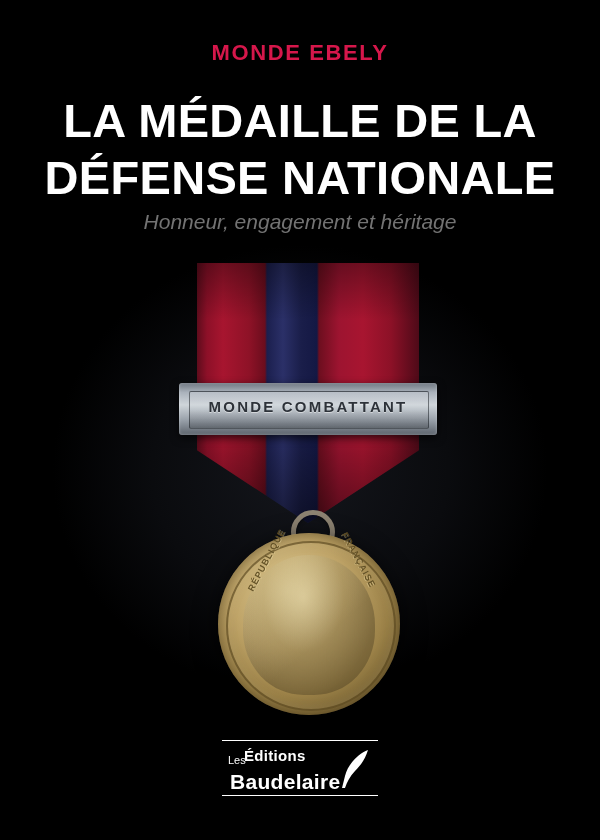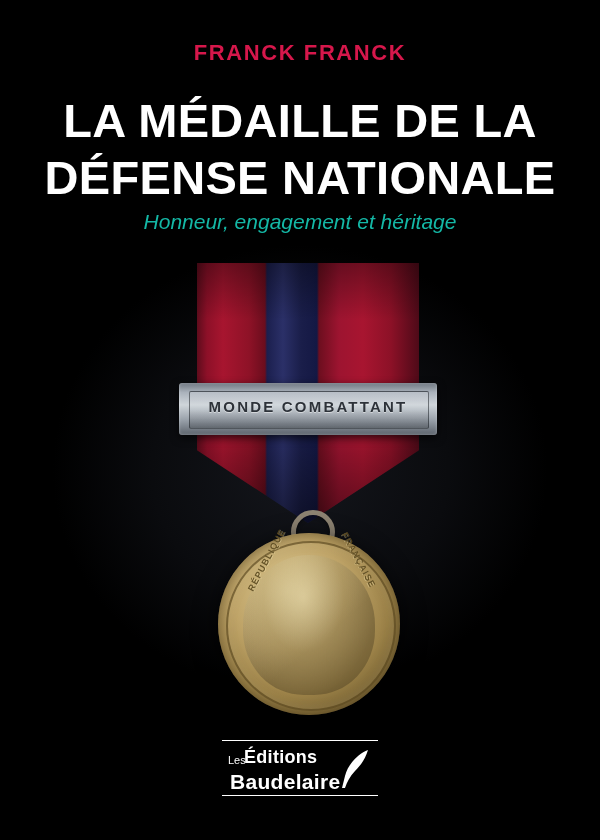--- a/index.html
+++ b/index.html
@@ -49,21 +49,21 @@
     line-height: 1.22;
     font-weight: bold;
     letter-spacing: 0.3px;
   }
   .subtitle {
     position: absolute;
     top: 210px;
     left: 30px;
     width: 540px;
     text-align: center;
-    color: #14b8a6;
+    color: #737373;
     font-size: 21px;
     font-style: italic;
     font-family: "Liberation Sans", sans-serif;
   }
 
   
   .medal {
     position: absolute;
     left: 8px;
     top: 255px;
@@ -216,21 +216,21 @@
   .pub-prefix {
     position: absolute;
     left: 6px;
     top: 14px;
     font-size: 11px;
   }
   .pub-name1 {
     position: absolute;
     left: 22px;
     top: 7px;
-    font-size: 18px;
+    font-size: 15px;
     font-weight: bold;
     letter-spacing: 0.3px;
   }
   .pub-name2 {
     position: absolute;
     left: 8px;
     top: 30px;
     font-size: 21px;
     font-weight: bold;
     letter-spacing: 0.3px;
@@ -243,21 +243,21 @@
     height: 42px;
   }
 </style>
 </head>
 <body>
 
 <div class="cover">
 
   <div class="bg-glow"></div>
 
-  <div class="author">FRANCK FRANCK</div>
+  <div class="author">MONDE EBELY</div>
 
   <div class="title">LA MÉDAILLE DE LA DÉFENSE NATIONALE</div>
 
   <div class="subtitle">Honneur, engagement et héritage</div>
 
   <div class="medal">
     <div class="ribbon"></div>
     <div class="ribbon-shade"></div>
 
     <div class="clasp"></div>

